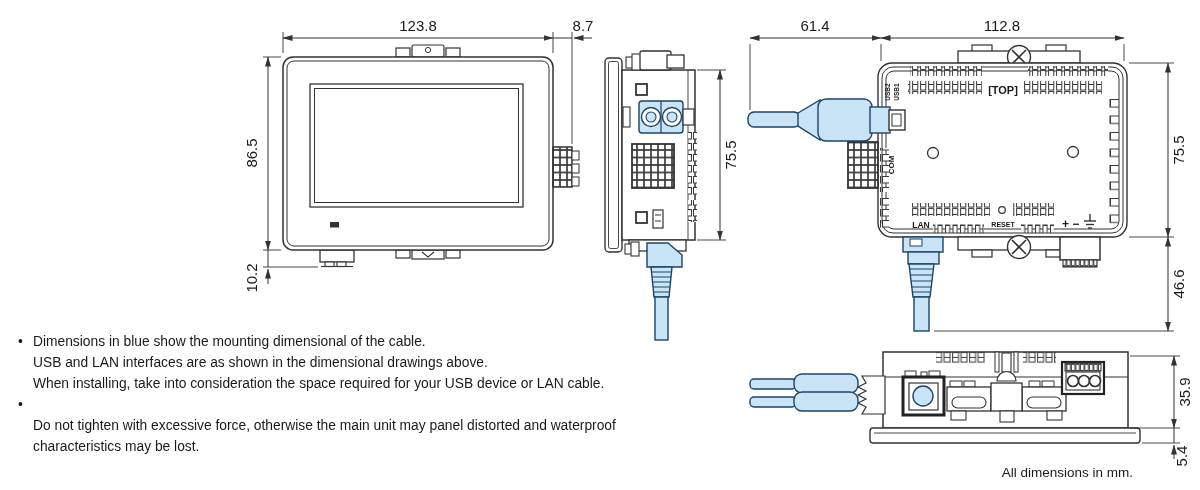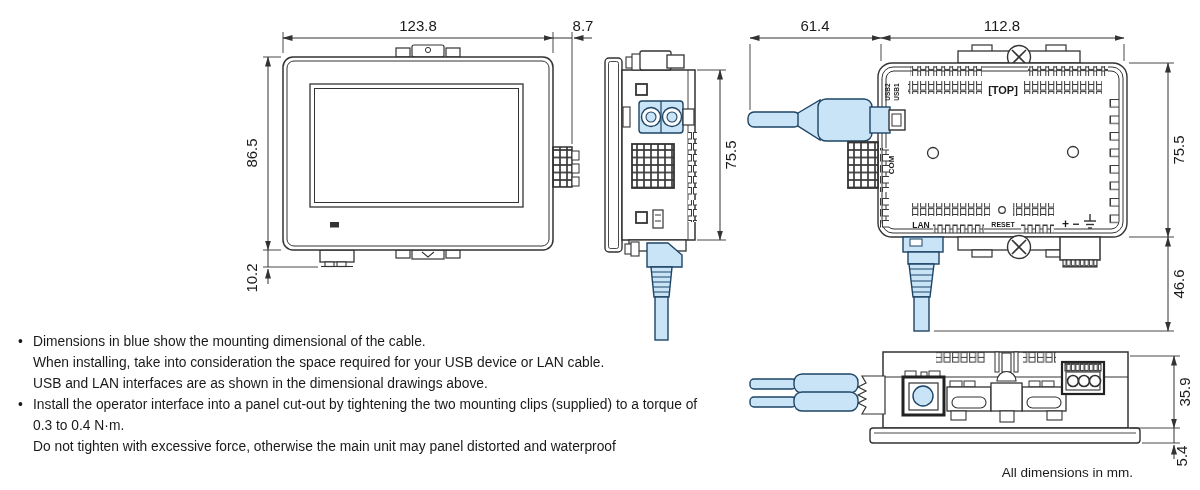--- a/index.html
+++ b/index.html
@@ -372,31 +372,30 @@
   <text x="1133" y="477" text-anchor="end" font-size="13.5">All dimensions in mm.</text>
 </svg>
 
 <div id="notes">
   <div class="note-line">
     <span class="note-marker">•</span>
     <span>Dimensions in blue show the mounting dimensional of the cable.</span>
   </div>
   <div class="note-line">
     <span class="note-marker"></span>
+    <span>USB and LAN interfaces are as shown in the dimensional drawings above.</span>
+  </div>
+  <div class="note-line">
+    <span class="note-marker"></span>
     <span>When installing, take into consideration the space required for your USB device or LAN cable.</span>
   </div>
   <div class="note-line">
-    <span class="note-marker"></span>
-    <span>USB and LAN interfaces are as shown in the dimensional drawings above.</span>
-  </div>
-  <div class="note-line">
     <span class="note-marker">•</span>
-    <span>Install the operator interface into a panel cut-out by tightening the two mounting clips (supplied) to a torque of</span>
-  </div>
-  <div class="note-line">
-    <span class="note-marker"></span>
-    <span>0.3 to 0.4 N·m.</span>
   </div>
   <div class="note-line">
     <span class="note-marker"></span>
     <span>Do not tighten with excessive force, otherwise the main unit may panel distorted and waterproof</span>
   </div>
+  <div class="note-line">
+    <span class="note-marker"></span>
+    <span>characteristics may be lost.</span>
+  </div>
 </div>
 
 </body></html>

